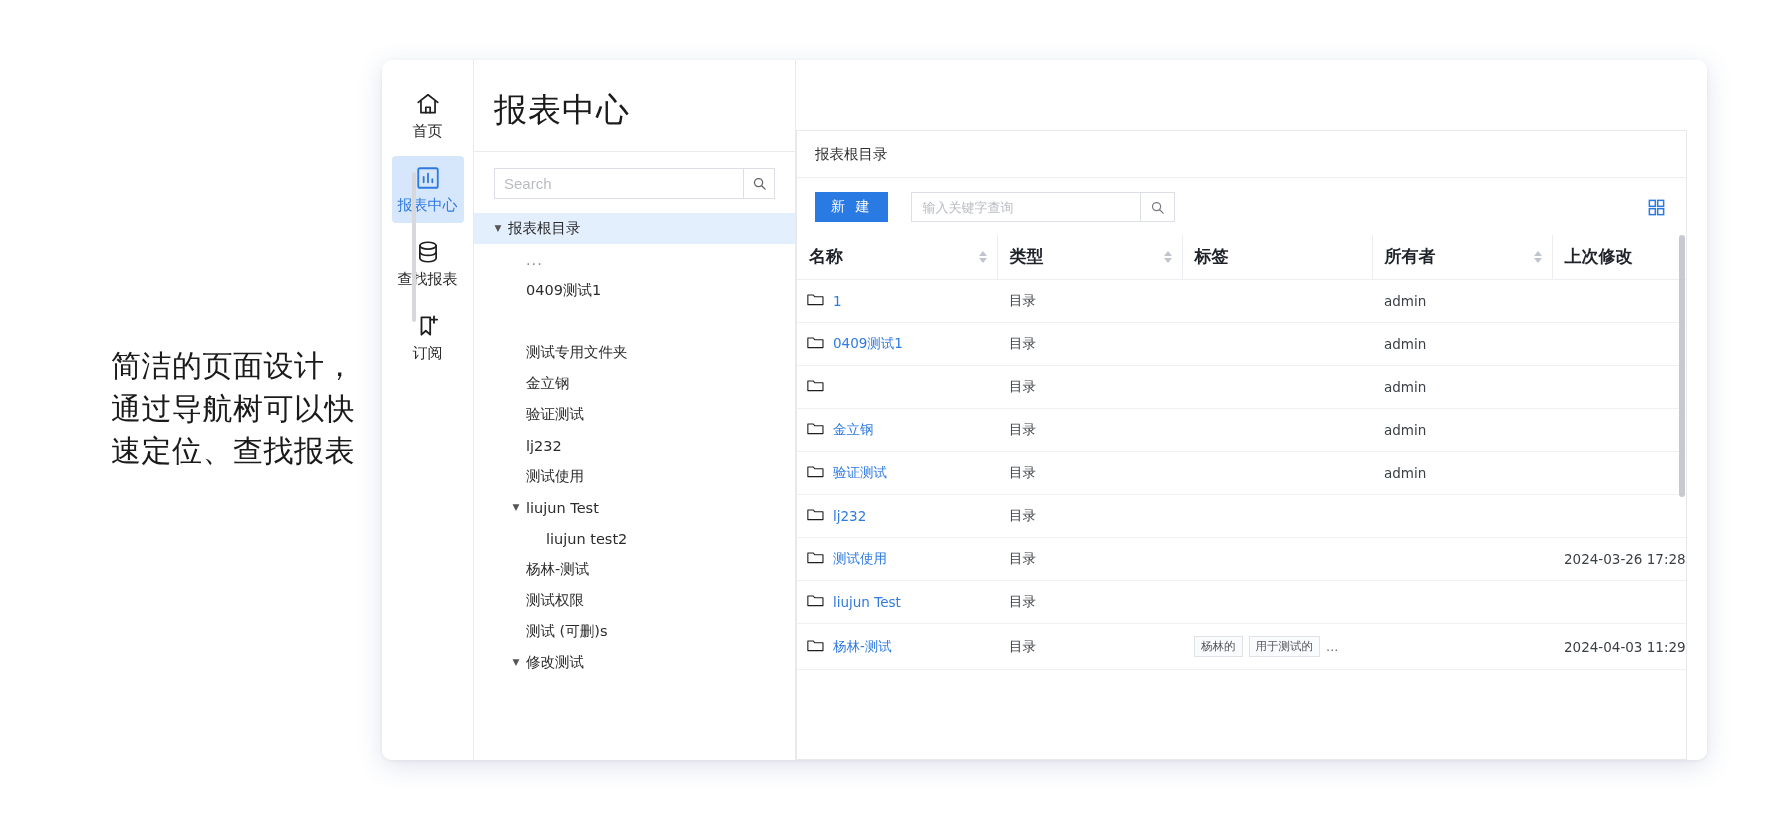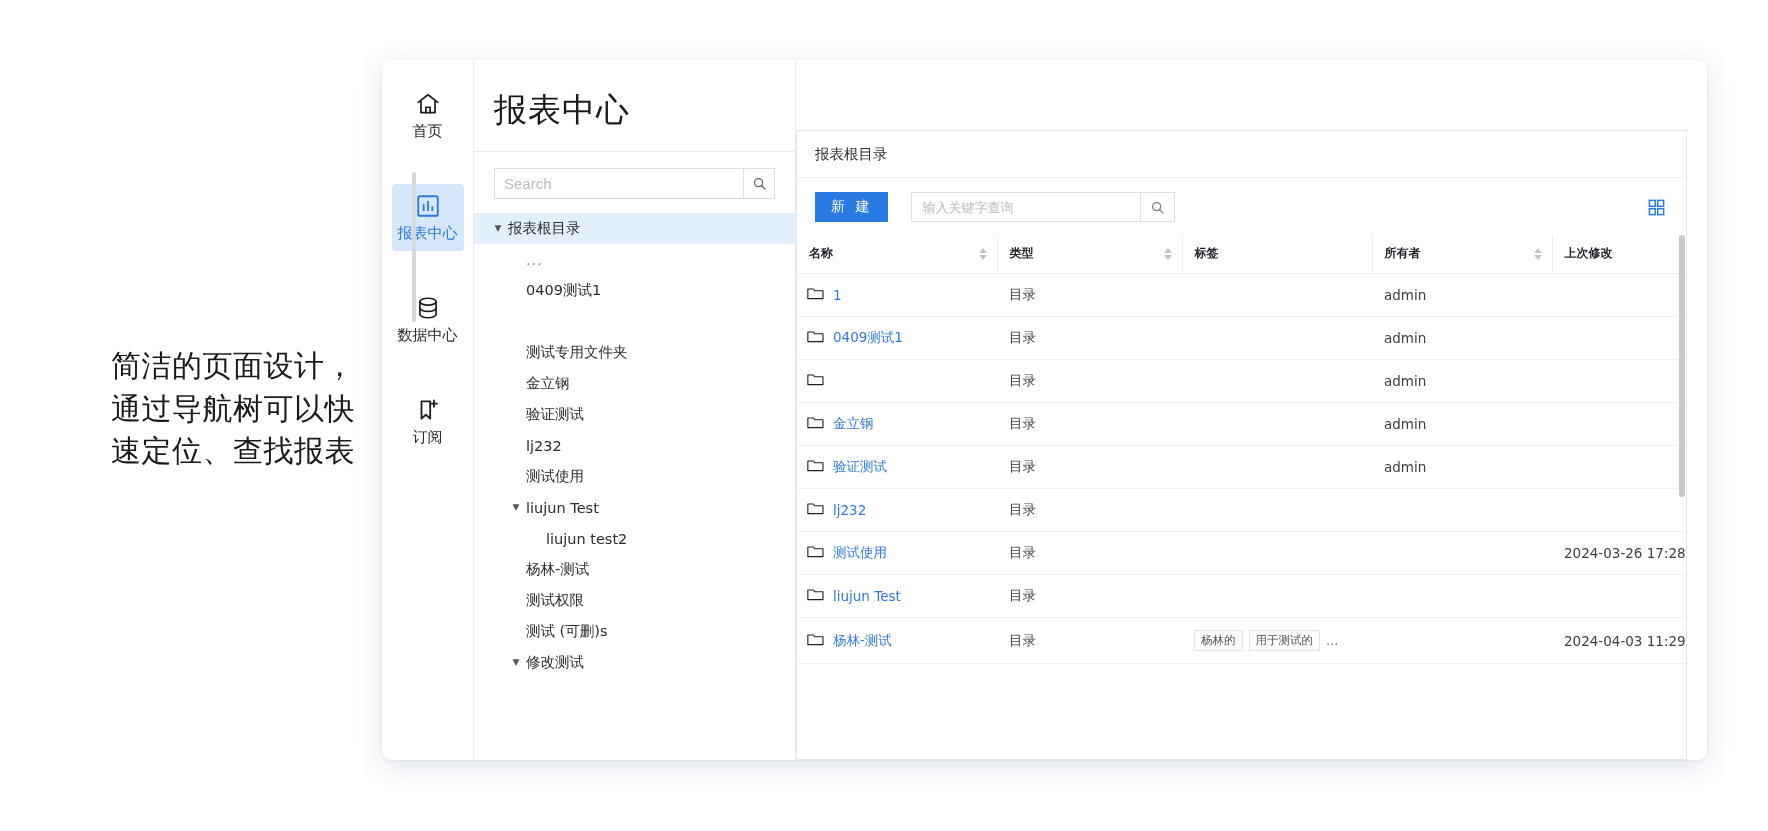--- a/index.html
+++ b/index.html
@@ -39,21 +39,20 @@
   
   .rail {
     width: 92px;
     flex: 0 0 92px;
     background: #ffffff;
     border-right: 1px solid #e8eaee;
     padding-top: 22px;
     display: flex;
     flex-direction: column;
     align-items: center;
-    gap: 28px;
   }
   .rail-item {
     width: 72px;
     padding: 9px 0 8px;
     border-radius: 4px;
     display: flex;
     flex-direction: column;
     align-items: center;
     gap: 5px;
     margin-bottom: 7px;
@@ -220,21 +219,21 @@
     color: #2a7ae4;
     display: flex;
     padding-right: 2px;
   }
 
   
   .table-scroll { flex: 1; overflow: hidden; position: relative; }
   table { width: 100%; border-collapse: collapse; table-layout: fixed; }
   thead th {
     text-align: left;
-    font-size: 12px;
+    font-size: 17px;
     color: #1f2329;
     font-weight: bold;
     padding: 10px 0 11px 0;
     border-bottom: 1px solid #eceef1;
     position: relative;
     font-family: "DejaVu Sans", sans-serif;
   }
   thead th .th-inner { display: flex; align-items: center; }
   thead th .th-text { flex: 1; }
   .sorter {
@@ -327,21 +326,21 @@
       </div>
 
       <div class="rail-item">
         <span class="glyph">
           <svg width="26" height="26" viewBox="0 0 24 24" fill="none" stroke="#1f1f1f" stroke-width="1.6" stroke-linecap="round" stroke-linejoin="round">
             <ellipse cx="12" cy="6.2" rx="7.5" ry="3.2"></ellipse>
             <path d="M4.5 6.2v11.6c0 1.77 3.36 3.2 7.5 3.2s7.5-1.43 7.5-3.2V6.2"></path>
             <path d="M4.5 12c0 1.77 3.36 3.2 7.5 3.2s7.5-1.43 7.5-3.2"></path>
           </svg>
         </span>
-        <span class="rail-label">数据中心</span>
+        <span class="rail-label">查找报表</span>
       </div>
 
       <div class="rail-item">
         <span class="glyph">
           <svg width="26" height="26" viewBox="0 0 24 24" fill="none" stroke="#1f1f1f" stroke-width="1.7" stroke-linecap="round" stroke-linejoin="round">
             <path d="M6 4h8v16l-4-3.6L6 20V4z"></path>
             <line x1="17.5" y1="3.2" x2="17.5" y2="9"></line>
             <line x1="14.6" y1="6.1" x2="20.4" y2="6.1"></line>
           </svg>
         </span>

